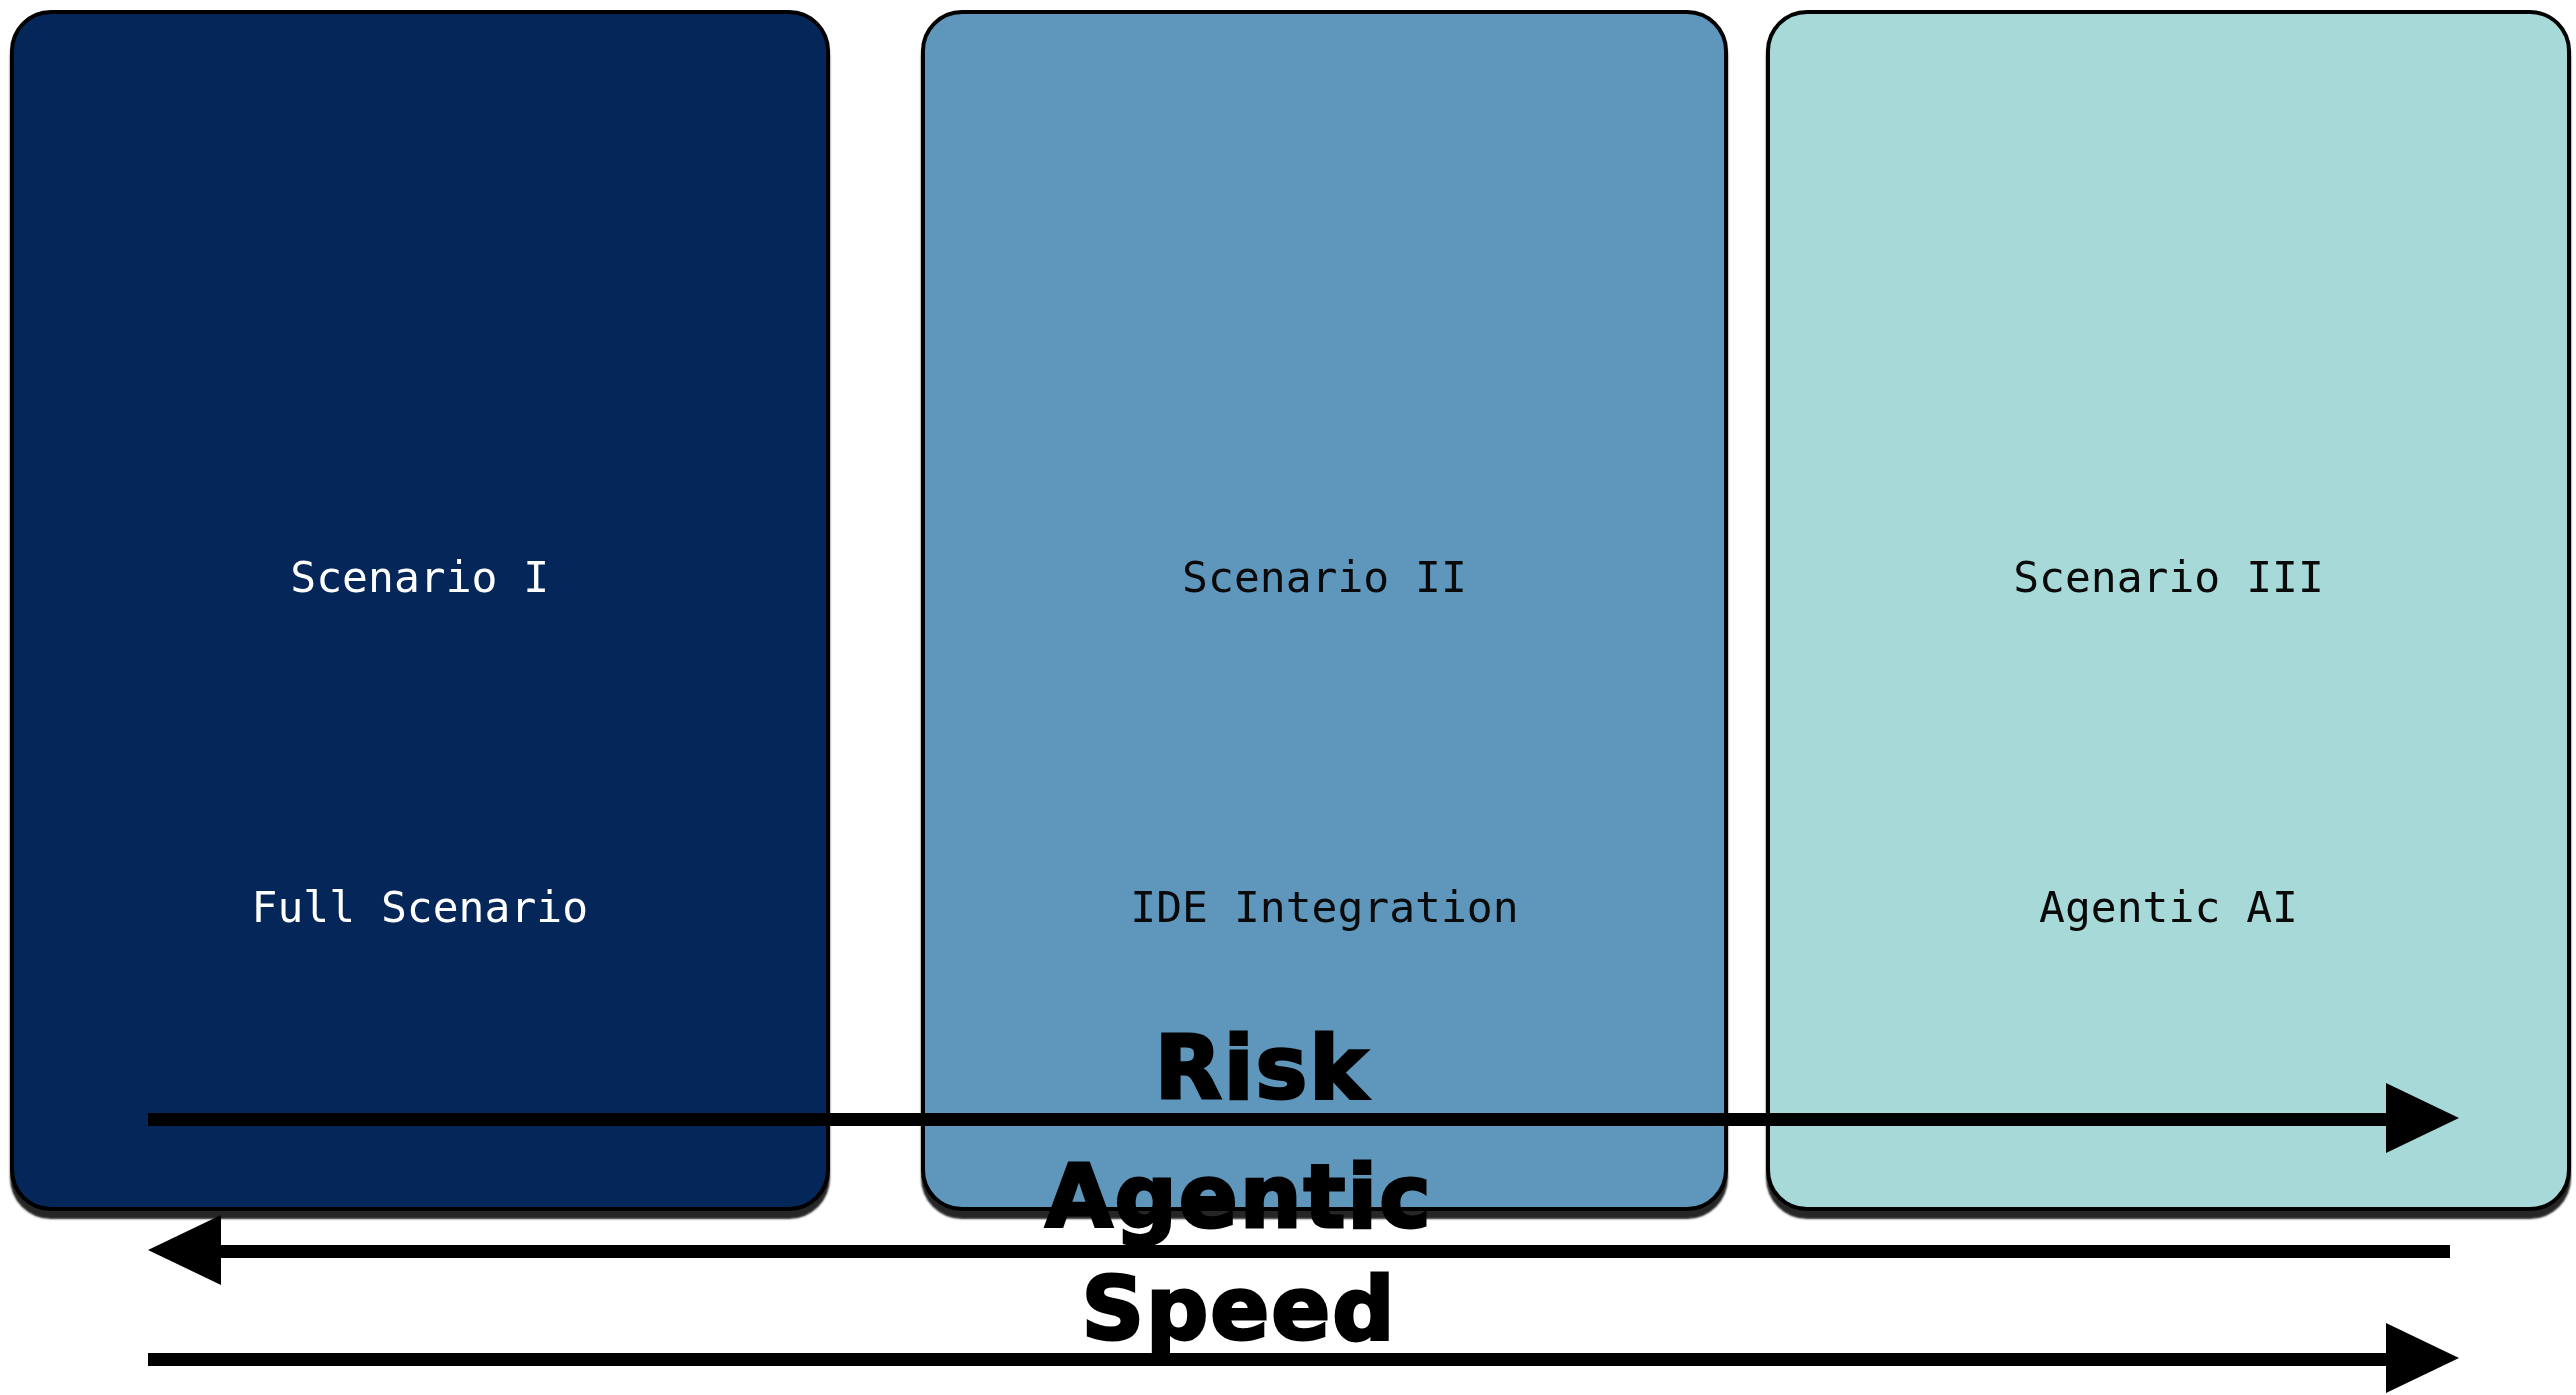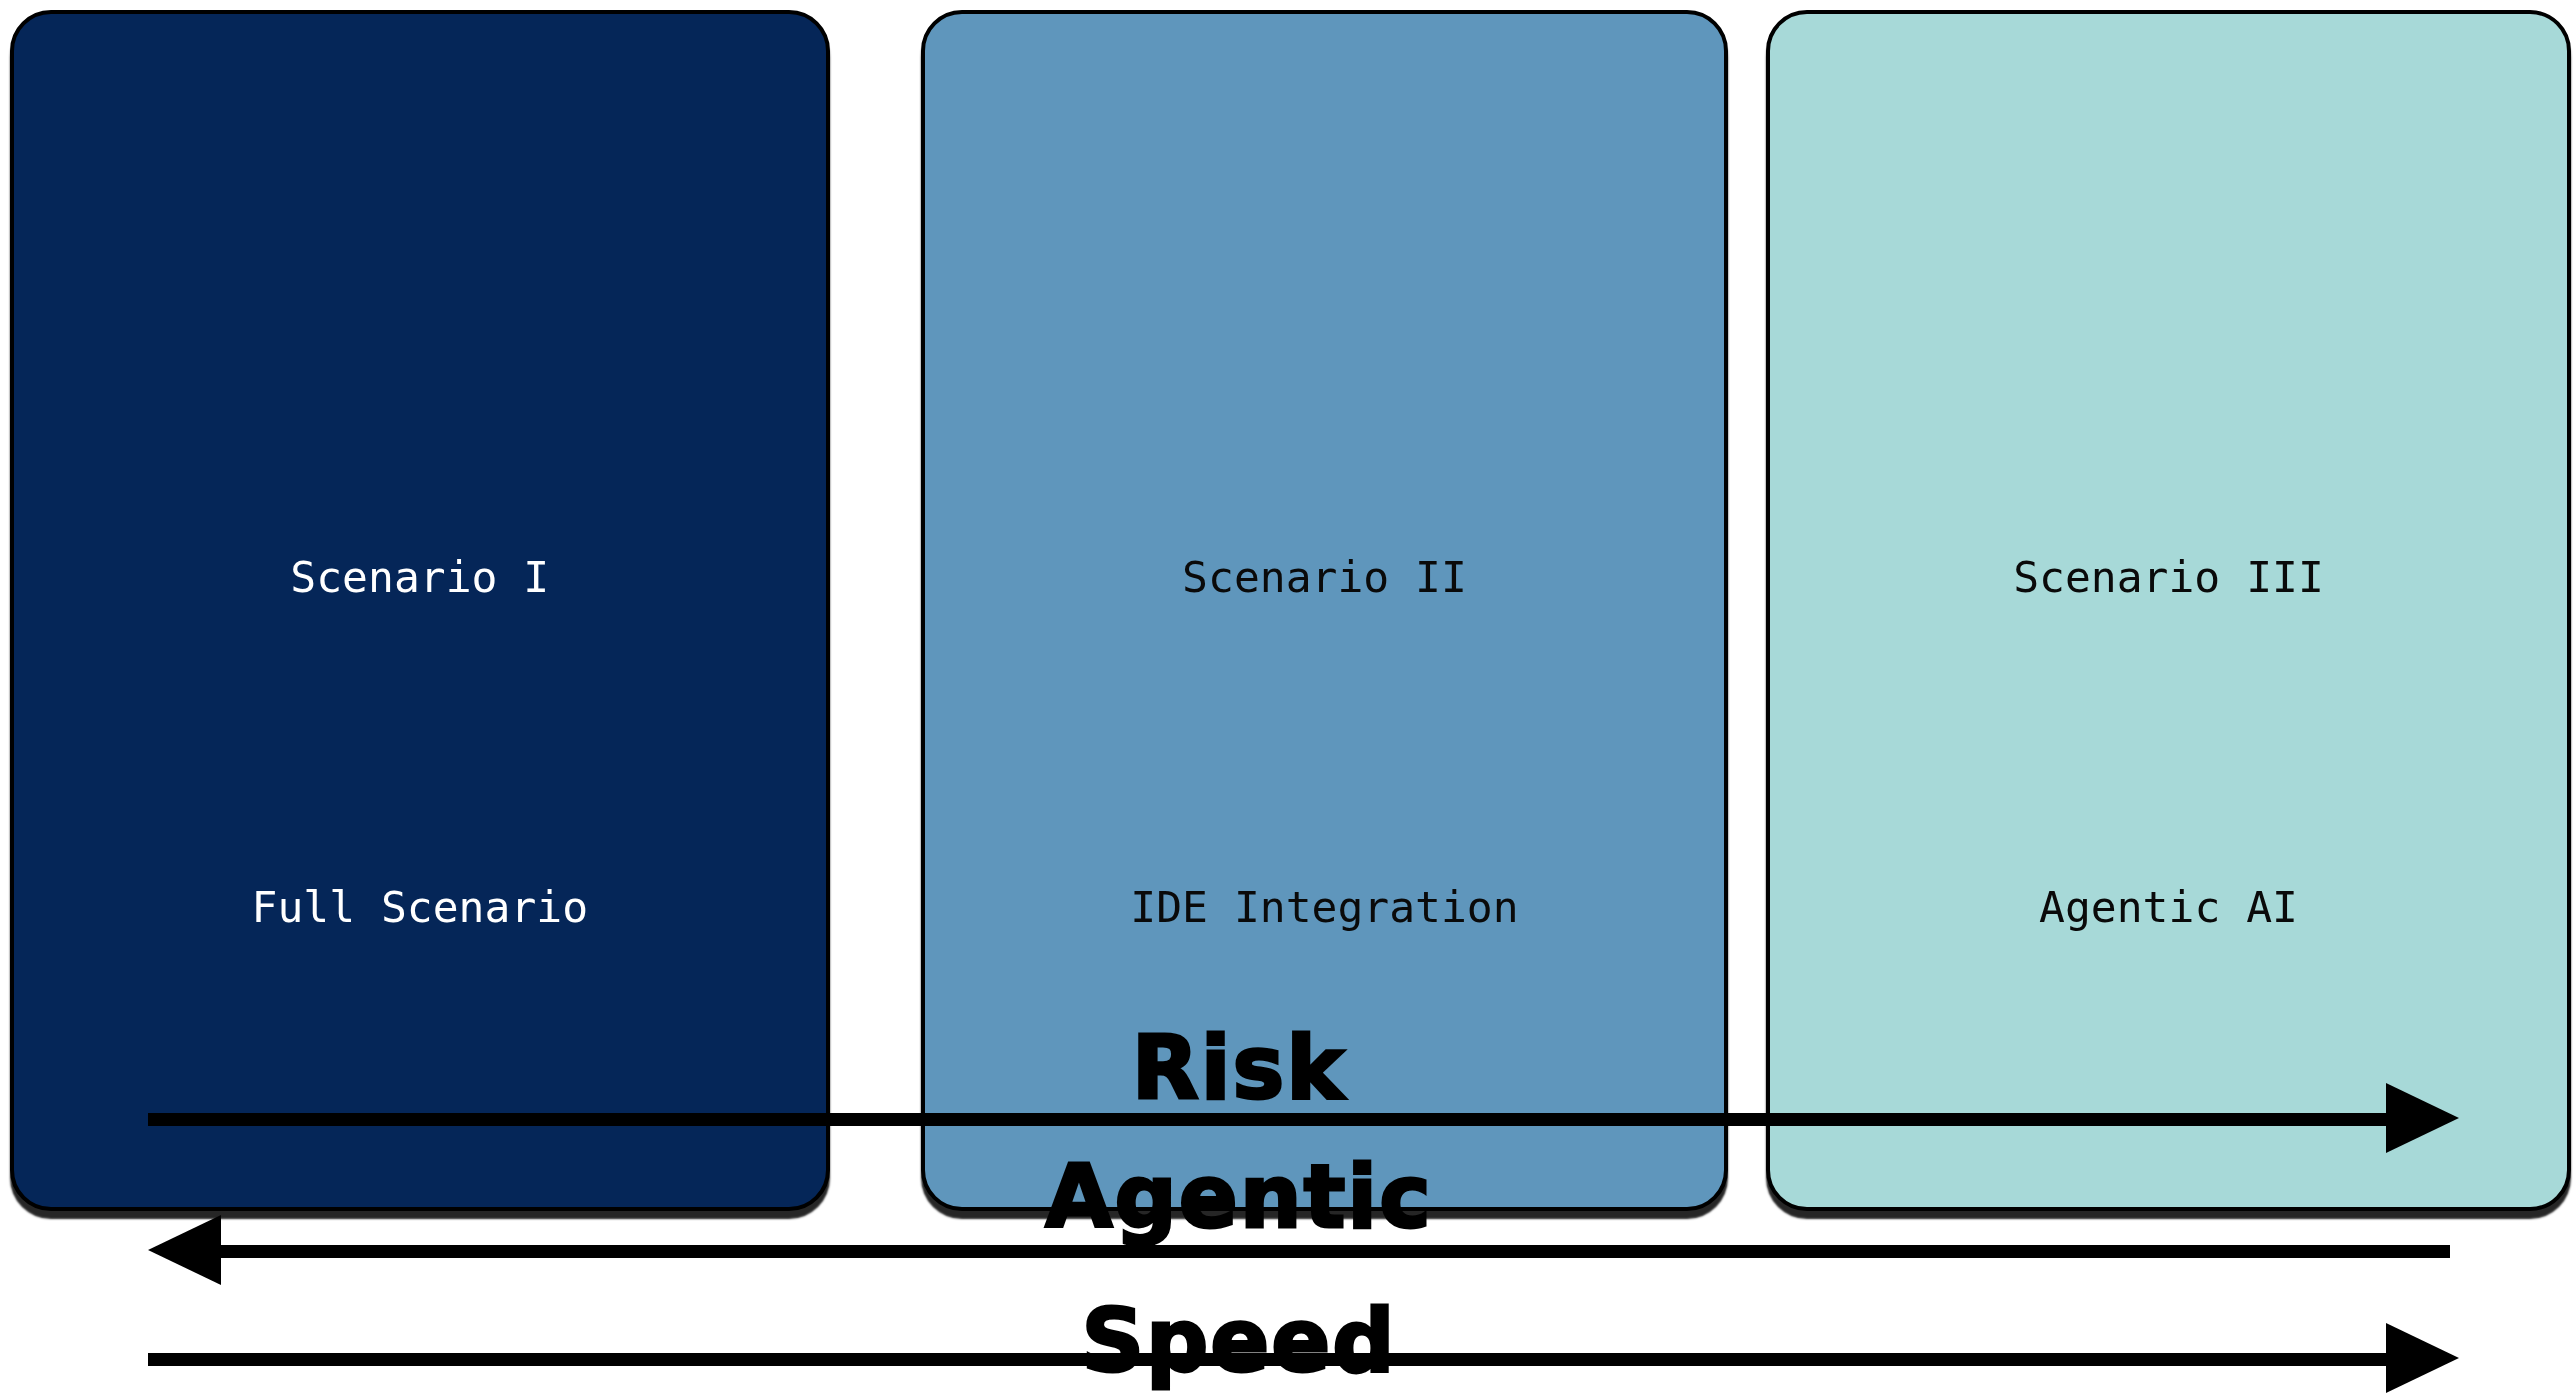--- a/index.html
+++ b/index.html
@@ -39,23 +39,23 @@
     left: 0;
     width: 2478px;
     text-align: center;
     font-family: "DejaVu Sans", "Liberation Sans", sans-serif;
     font-weight: bold;
     font-size: 87px;
     line-height: 95px;
     letter-spacing: 2px;
     -webkit-text-stroke: 3px #000000;
   }
-  .label-risk    { top: 1021px; }
+  .label-risk    { top: 1021px; padding-left: 23px; }
   .label-control { top: 1150px; }
-  .label-speed   { top: 1294px; }
+  .label-speed   { top: 1262px; }
 
   .arrow-bar {
     position: absolute;
     height: 12.8px;
     background: #000000;
   }
   .bar-risk    { left: 148px;  top: 1113px; width: 2241px; }
   .bar-control { left: 219px;  top: 1245px; width: 2231px; }
   .bar-speed   { left: 148px;  top: 1353px; width: 2241px; }
 

